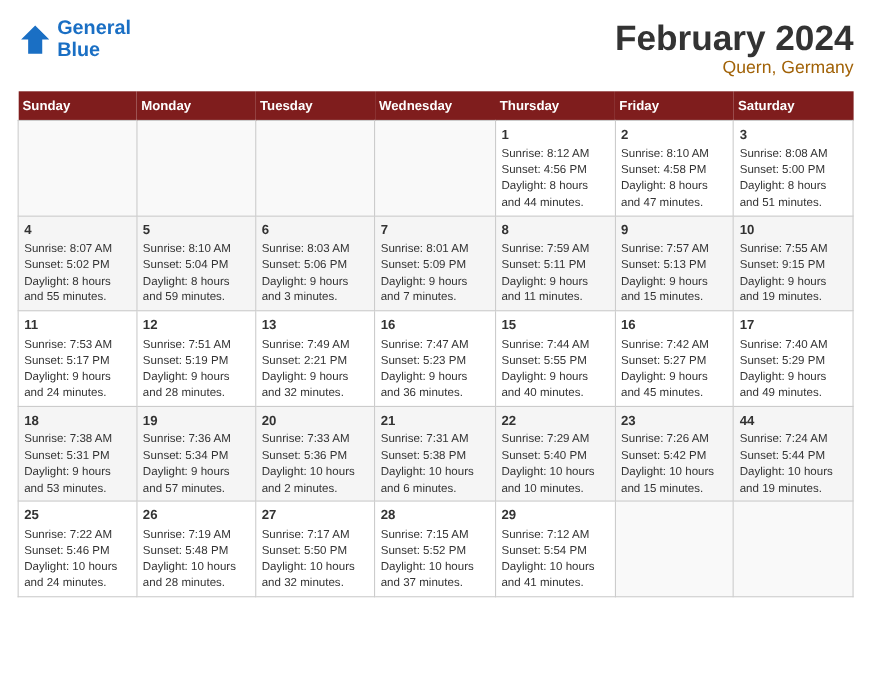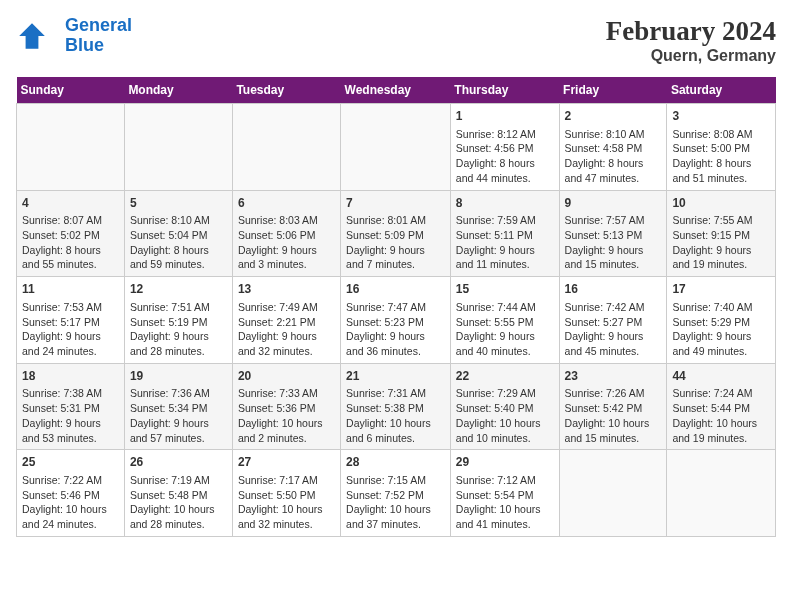--- a/index.html
+++ b/index.html
@@ -12,56 +12,55 @@
     }
     .header {
       display: flex;
       justify-content: space-between;
       align-items: flex-start;
       margin-bottom: 12px;
     }
     .logo {
       display: flex;
       align-items: center;
-      gap: 17px;
+      gap: 4px;
     }
     .logo-text {
       font-size: 18px;
       font-weight: bold;
       color: #333;
       line-height: 1.1;
     }
     .logo-text span {
       color: #1a6fc4;
     }
     .logo-icon {
       width: 32px;
       height: 32px;
     }
     .title-block {
       text-align: right;
     }
     .title-block h1 {
-      font-size: 27px;
+      font-size: 32px;
       font-weight: bold;
       color: #333;
-      font-family: Liberation Serif, serif;
     }
     .title-block h2 {
       font-size: 16px;
-      font-weight: bold;
-      color: #404040;
+      font-weight: normal;
+      color: #a16207;
     }
     table {
       width: 100%;
       border-collapse: collapse;
       font-size: 11px;
     }
     thead tr th {
-      background-color: #701a75;
+      background-color: #7f1d1d;
       color: #fff;
       padding: 6px 4px;
       text-align: left;
       font-size: 12px;
       font-weight: bold;
     }
     tbody tr td {
       border: 1px solid #ccc;
       vertical-align: top;
       padding: 4px 5px;
@@ -316,21 +315,21 @@
         <td>
           <div class="day-num">27</div>
           <div>Sunrise: 7:17 AM</div>
           <div>Sunset: 5:50 PM</div>
           <div>Daylight: 10 hours</div>
           <div>and 32 minutes.</div>
         </td>
         <td>
           <div class="day-num">28</div>
           <div>Sunrise: 7:15 AM</div>
-          <div>Sunset: 7:52 PM</div>
+          <div>Sunset: 5:52 PM</div>
           <div>Daylight: 10 hours</div>
           <div>and 37 minutes.</div>
         </td>
         <td>
           <div class="day-num">29</div>
           <div>Sunrise: 7:12 AM</div>
           <div>Sunset: 5:54 PM</div>
           <div>Daylight: 10 hours</div>
           <div>and 41 minutes.</div>
         </td>

